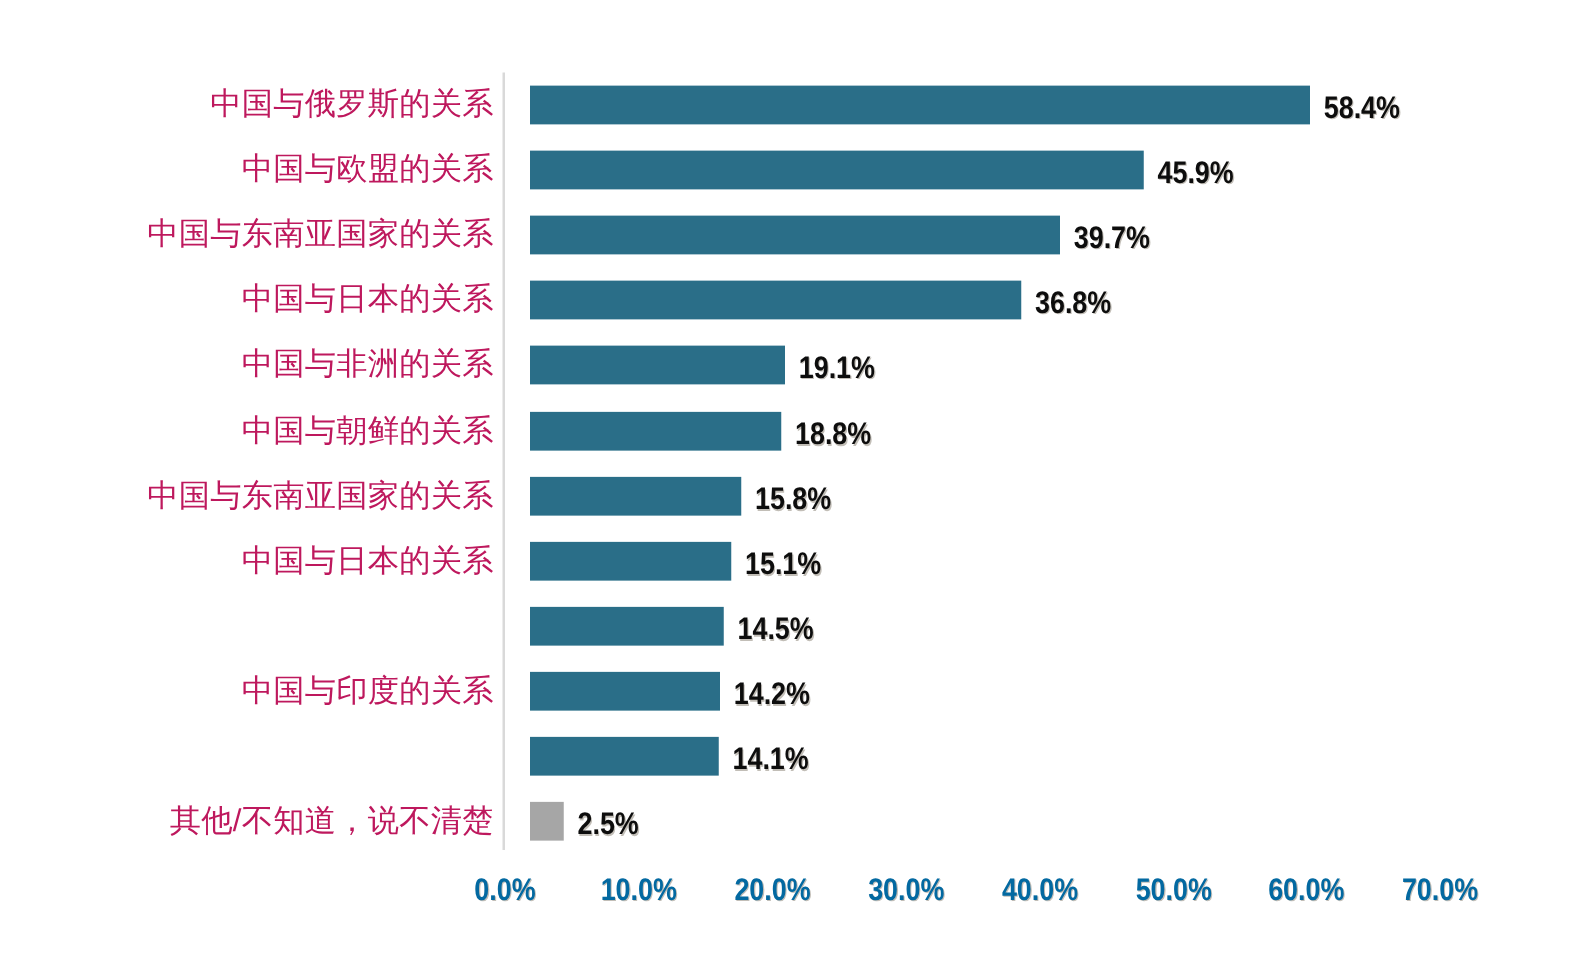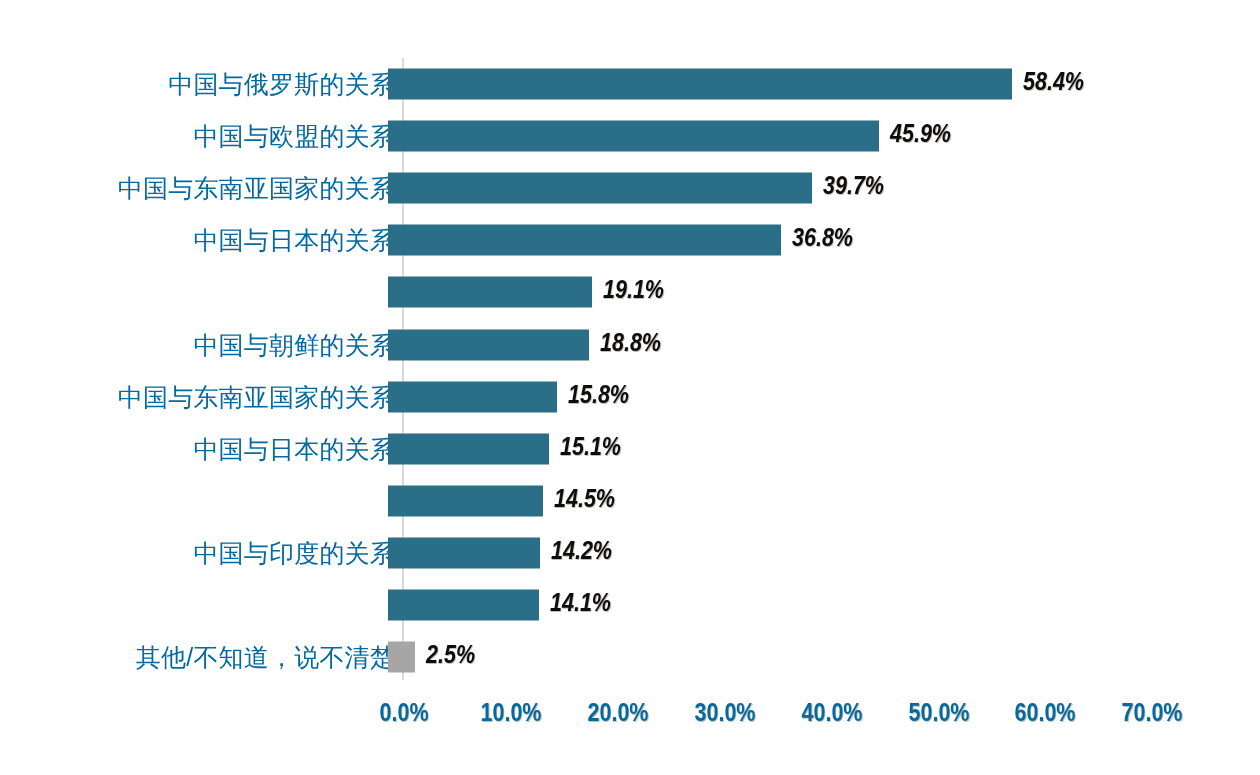--- a/index.html
+++ b/index.html
@@ -45,34 +45,33 @@
   }
 
   .cat-label {
     position: absolute;
     right: 865px;              
     top: 50%;
     transform: translateY(-50%);
     white-space: nowrap;
     font-size: 25px;
     line-height: 1;
-    color: #0369a1;
+    color: #be185d;
     letter-spacing: 0.2px;
   }
 
   .bar-wrap {
     position: absolute;
-    left: 388px;
+    left: 424px;
     top: 50%;
     transform: translateY(-50%);
     height: 31px;
     display: flex;
-    align-items: flex-start;
+    align-items: flex-end;
     white-space: nowrap;
-    font-style: italic;
   }
 
   .bar {
     height: 31px;
     background: #2a6e88;
     flex: 0 0 auto;
   }
   .bar.other {
     background: #a6a6a6;
   }
@@ -148,20 +147,21 @@
 
     <div class="row">
       <div class="cat-label">中国与日本的关系</div>
       <div class="bar-wrap">
         <div class="bar" style="width: 393.3px; background: rgb(42, 110, 136);"></div>
         <div class="val-label">36.8%</div>
       </div>
     </div>
 
     <div class="row">
+      <div class="cat-label">中国与非洲的关系</div>
       <div class="bar-wrap">
         <div class="bar" style="width: 204.1px; background: rgb(42, 110, 136);"></div>
         <div class="val-label">19.1%</div>
       </div>
     </div>
 
     <div class="row">
       <div class="cat-label">中国与朝鲜的关系</div>
       <div class="bar-wrap">
         <div class="bar" style="width: 200.9px; background: rgb(42, 110, 136);"></div>

